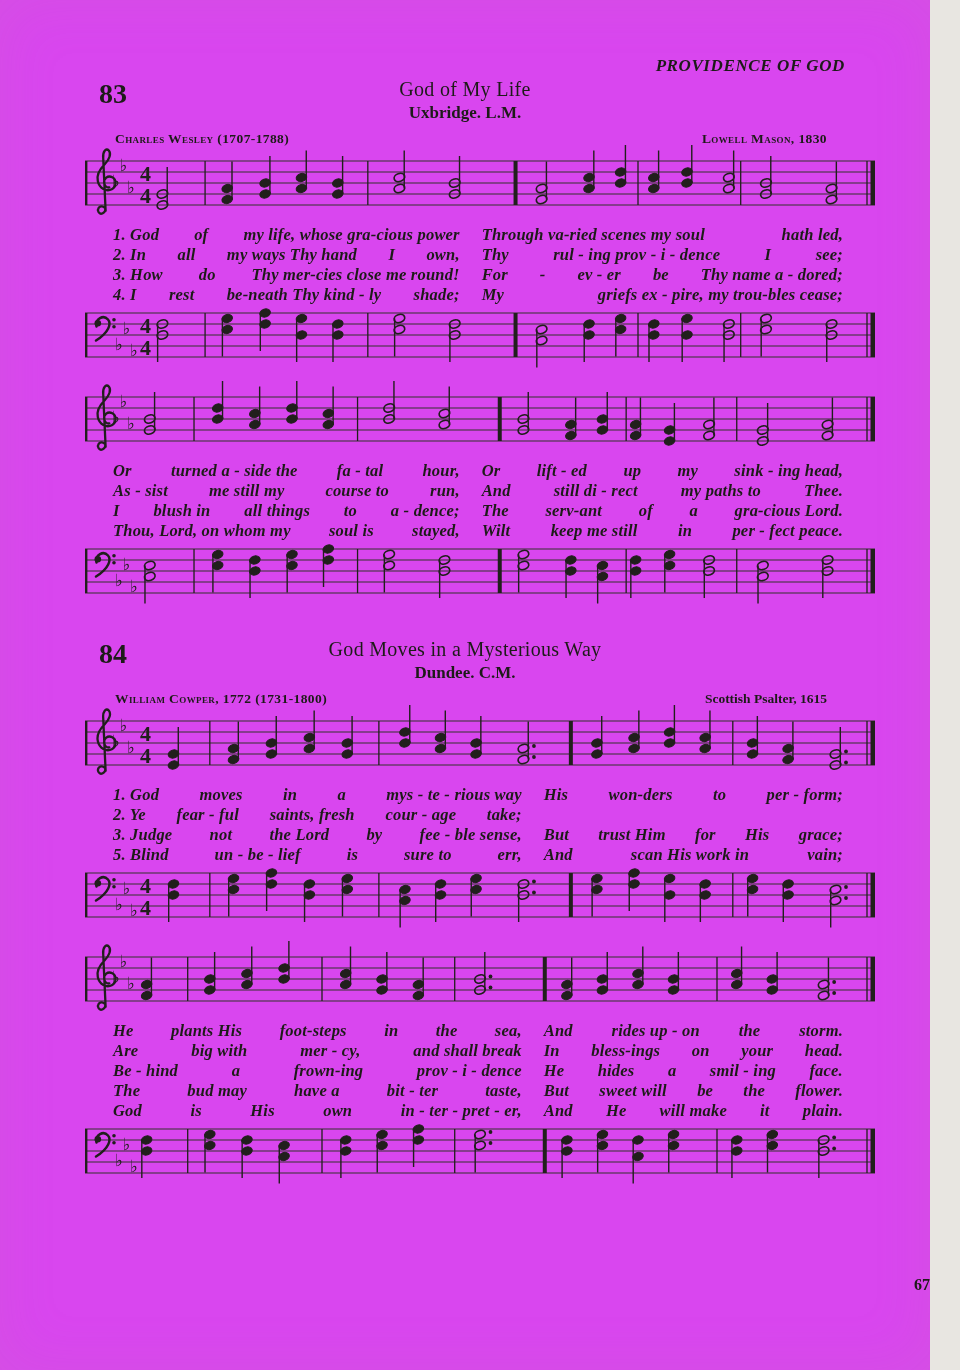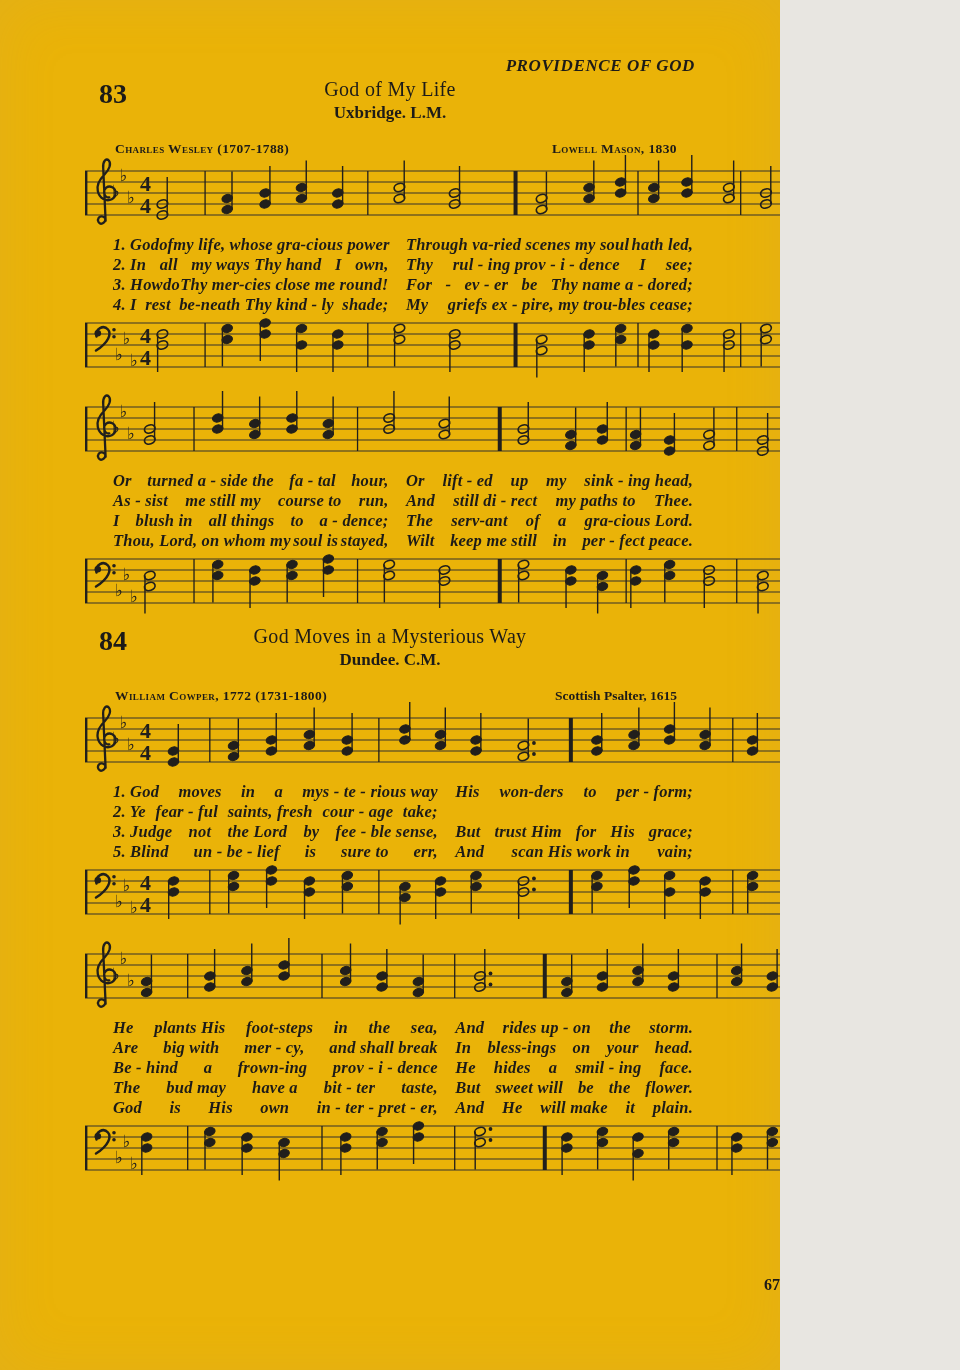--- a/index.html
+++ b/index.html
@@ -1,19 +1,19 @@
 <!DOCTYPE html>
 <html><head>
 <meta charset="utf-8">
 <style>
   html,body{margin:0;padding:0;background:#e8e6e1;}
   .page{
     position:relative;
-    width:780px;height:1370px;
-    background:#eab308;
+    width:930px;height:1370px;
+    background:#d946ef;
     color:#1d1b18;
     font-family:"Liberation Serif", serif;
     overflow:hidden;
     box-shadow:inset 0 0 60px rgba(180,160,140,.12);
   }
   .content{padding:0 85px;}
   .running-head{
     position:absolute;top:56px;right:85px;
     font-style:italic;font-weight:700;font-size:17px;letter-spacing:.6px;
   }
@@ -40,26 +40,26 @@
   .hymn-0 .half-b{width:49.5%;}
   .hymn-1 .half-a{width:56%;}
   .hymn-1 .half-b{width:41%;}
   .syl{white-space:pre;}
   .page-number{
     position:absolute;top:1276px;left:0;right:0;
     text-align:right;font-size:16px;font-weight:700;
   }
   
   .mt-head1{margin-top:78px;}
-  .mt-attrib{margin-top:11px;gap:36px;}
+  .mt-attrib{margin-top:1px;gap:36px;}
   .s-first{margin-top:10px;}
   .lyr-after-staff{margin:6px 0 4px;}
   .s-mid{margin-top:4px;}
   .s-line2{margin-top:22px;}
-  .mt-head2{margin-top:8px;}
+  .mt-head2{margin-top:31px;}
 </style>
 </head>
 <body>
 
 <div class="page">
   <div class="running-head">PROVIDENCE OF GOD</div>
 
   <div class="content">
 
     <section class="hymn hymn-0">

